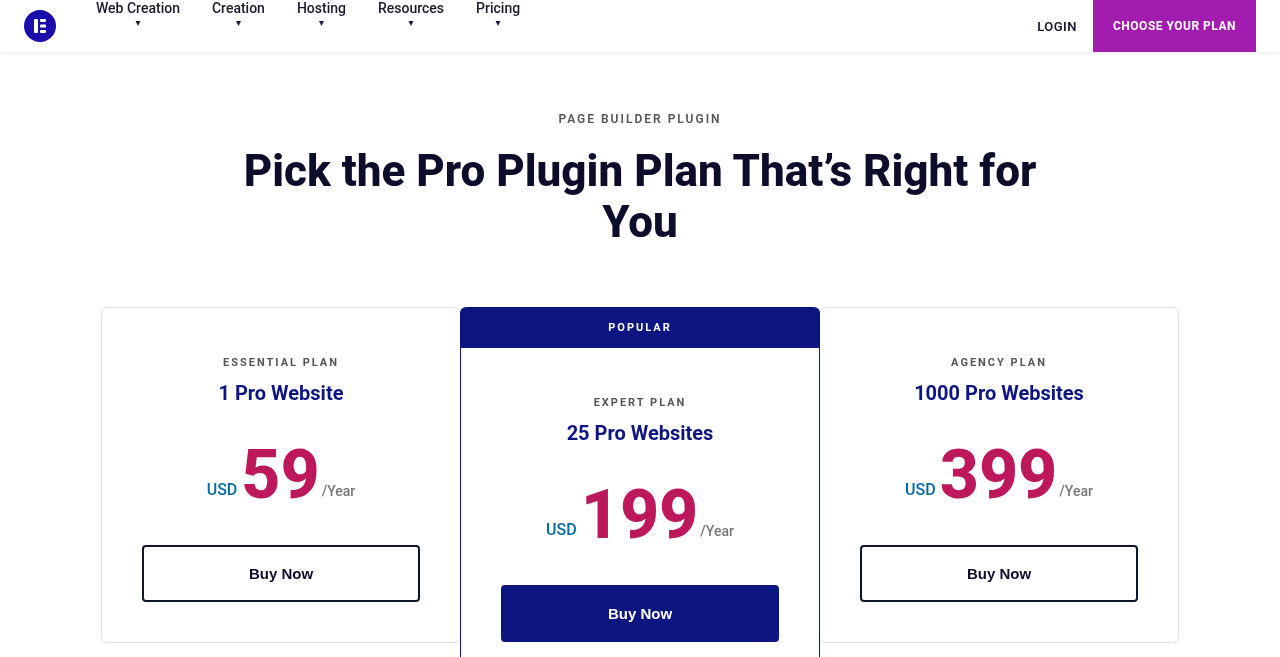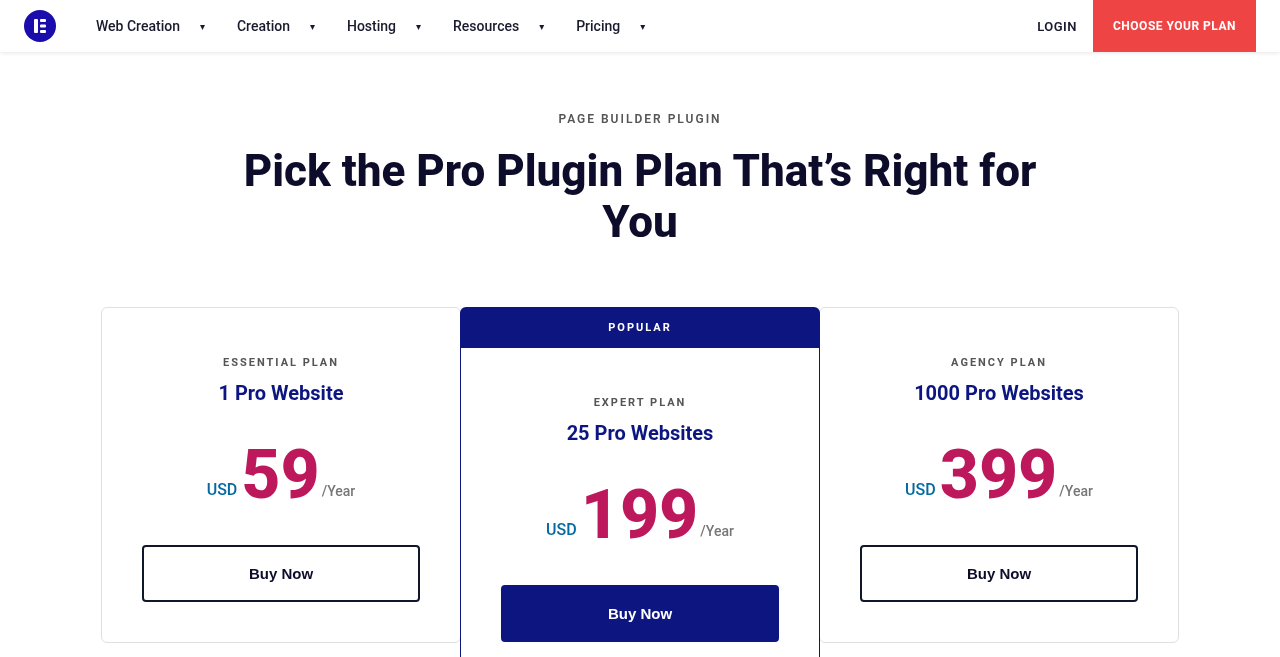--- a/index.html
+++ b/index.html
@@ -29,48 +29,49 @@
     }
     .nav-items {
       display: flex;
       align-items: center;
       gap: 0;
       flex: 1;
     }
     .nav-item {
       display: flex;
       align-items: center;
-      gap: 20px;
+      gap: 0;
       padding: 0 16px;
       height: 52px;
       cursor: pointer;
       font-size: 14px;
       font-weight: 500;
       color: #1a1a2e;
       user-select: none;
+      flex-direction: column;
     }
     .nav-chevron {
       font-size: 10px;
       margin-top: 1px;
     }
     .nav-right {
       display: flex;
       align-items: center;
       gap: 16px;
     }
     .login-btn {
       font-size: 13px;
       font-weight: 600;
       color: #1a1a2e;
       cursor: pointer;
       letter-spacing: 0.5px;
       text-transform: uppercase;
     }
     .choose-plan-btn {
-      background: #ef4444;
+      background: #a21caf;
       color: #fff;
       font-size: 12px;
       font-weight: 700;
       letter-spacing: 0.5px;
       text-transform: uppercase;
       padding: 0 20px;
       height: 52px;
       display: flex;
       align-items: center;
       cursor: pointer;

